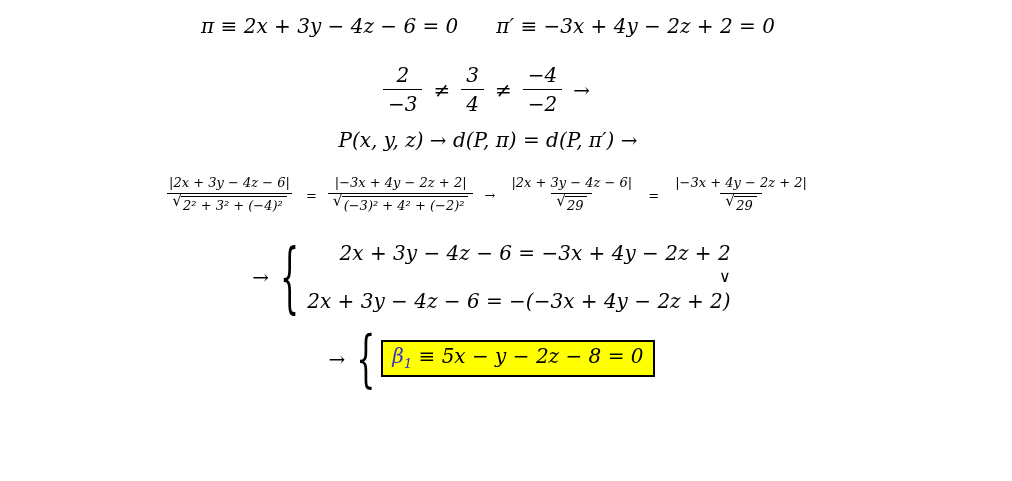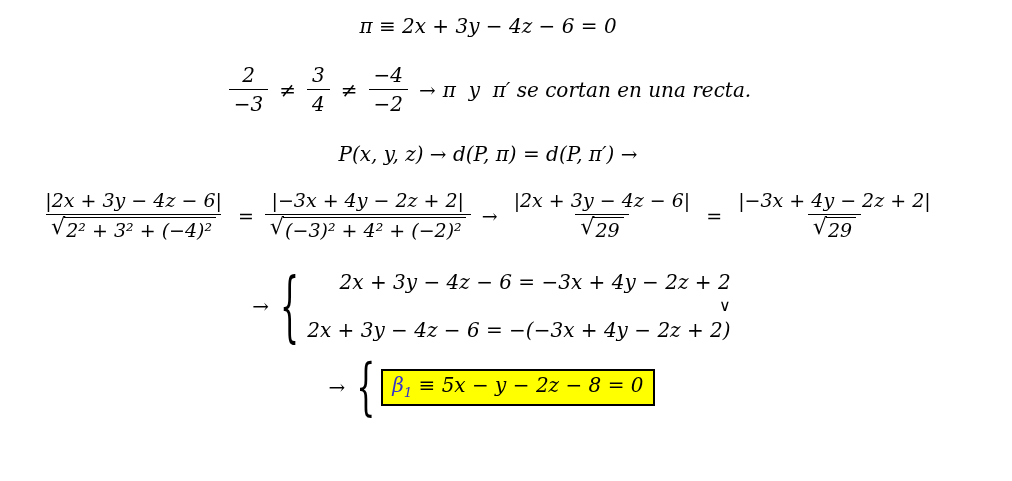--- a/index.html
+++ b/index.html
@@ -18,22 +18,22 @@
     align-items: center;
   }
   .line {
     display: flex;
     align-items: center;
     justify-content: center;
     white-space: nowrap;
   }
   .l1 { margin-top: 14px; }
   .l2 { margin-top: 26px; }
-  .l3 { margin-top: 26px; }
-  .l4 { margin-top: 24px; font-size: 19px; }
+  .l3 { margin-top: 12px; }
+  .l4 { margin-top: 24px; font-size: 13px; }
   .l5 { margin-top: 26px; }
   .l6 { margin-top: 26px; }
 
   .gap-left { margin-left: 38px; }
 
   .op { margin: 0 7px; }
 
   
   .frac {
     display: inline-flex;
@@ -108,39 +108,39 @@
   .ybox sub.beta { font-size: 0.68em; font-style: italic; }
   .ybox .boxed-eq { margin-left: 6px; }
 </style>
 </head>
 <body>
 
 <div class="page">
 
   <div class="line l1">
     <span>π ≡ 2x + 3y − 4z − 6 = 0</span>
+    <span class="gap-left">π′ ≡ −3x + 4y − 2z + 2 = 0</span>
   </div>
 
   <div class="line l2">
     <span class="frac">
       <span class="num">2</span>
       <span class="den">−3</span>
     </span>
     <span class="op">≠</span>
     <span class="frac">
       <span class="num">3</span>
       <span class="den">4</span>
     </span>
     <span class="op">≠</span>
     <span class="frac">
       <span class="num">−4</span>
       <span class="den">−2</span>
     </span>
     <span class="op">→</span>
-    <span>π&nbsp; y&nbsp; π′ se cortan en una recta.</span>
   </div>
 
   <div class="line l3">
     <span>P(x, y, z) → d(P, π) = d(P, π′) →</span>
   </div>
 
   <div class="line l4">
     <span class="frac">
       <span class="num">|2x + 3y − 4z − 6|</span>
       <span class="den">

